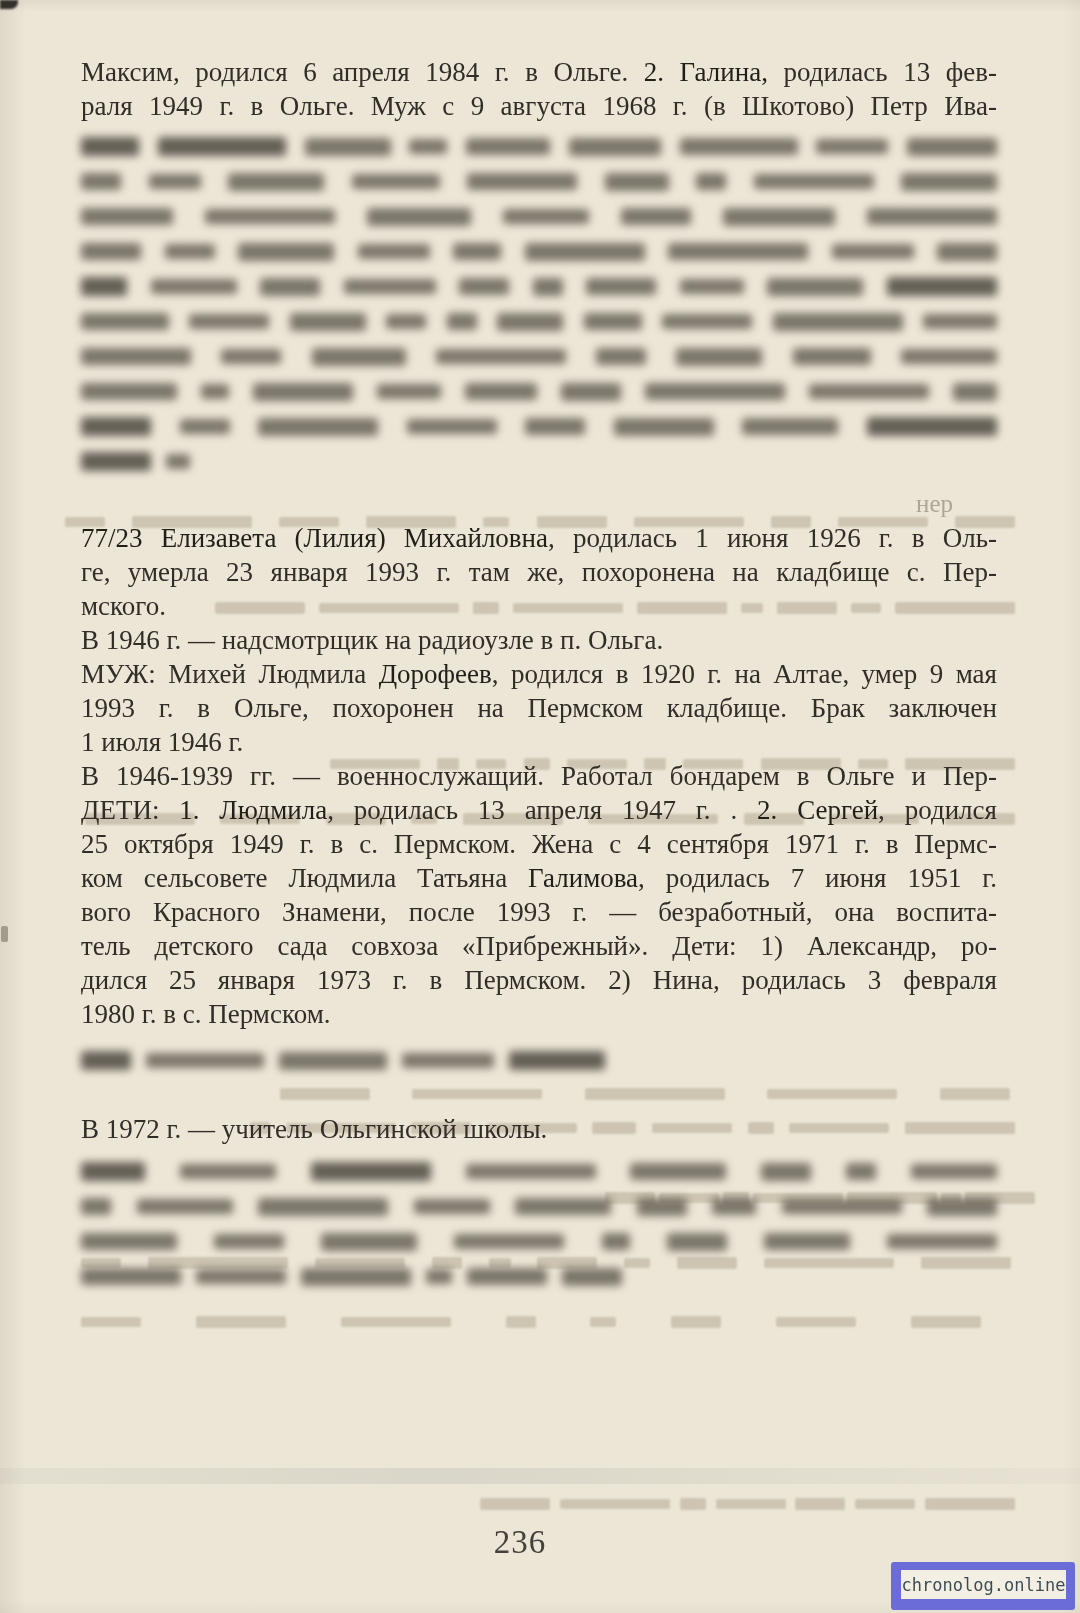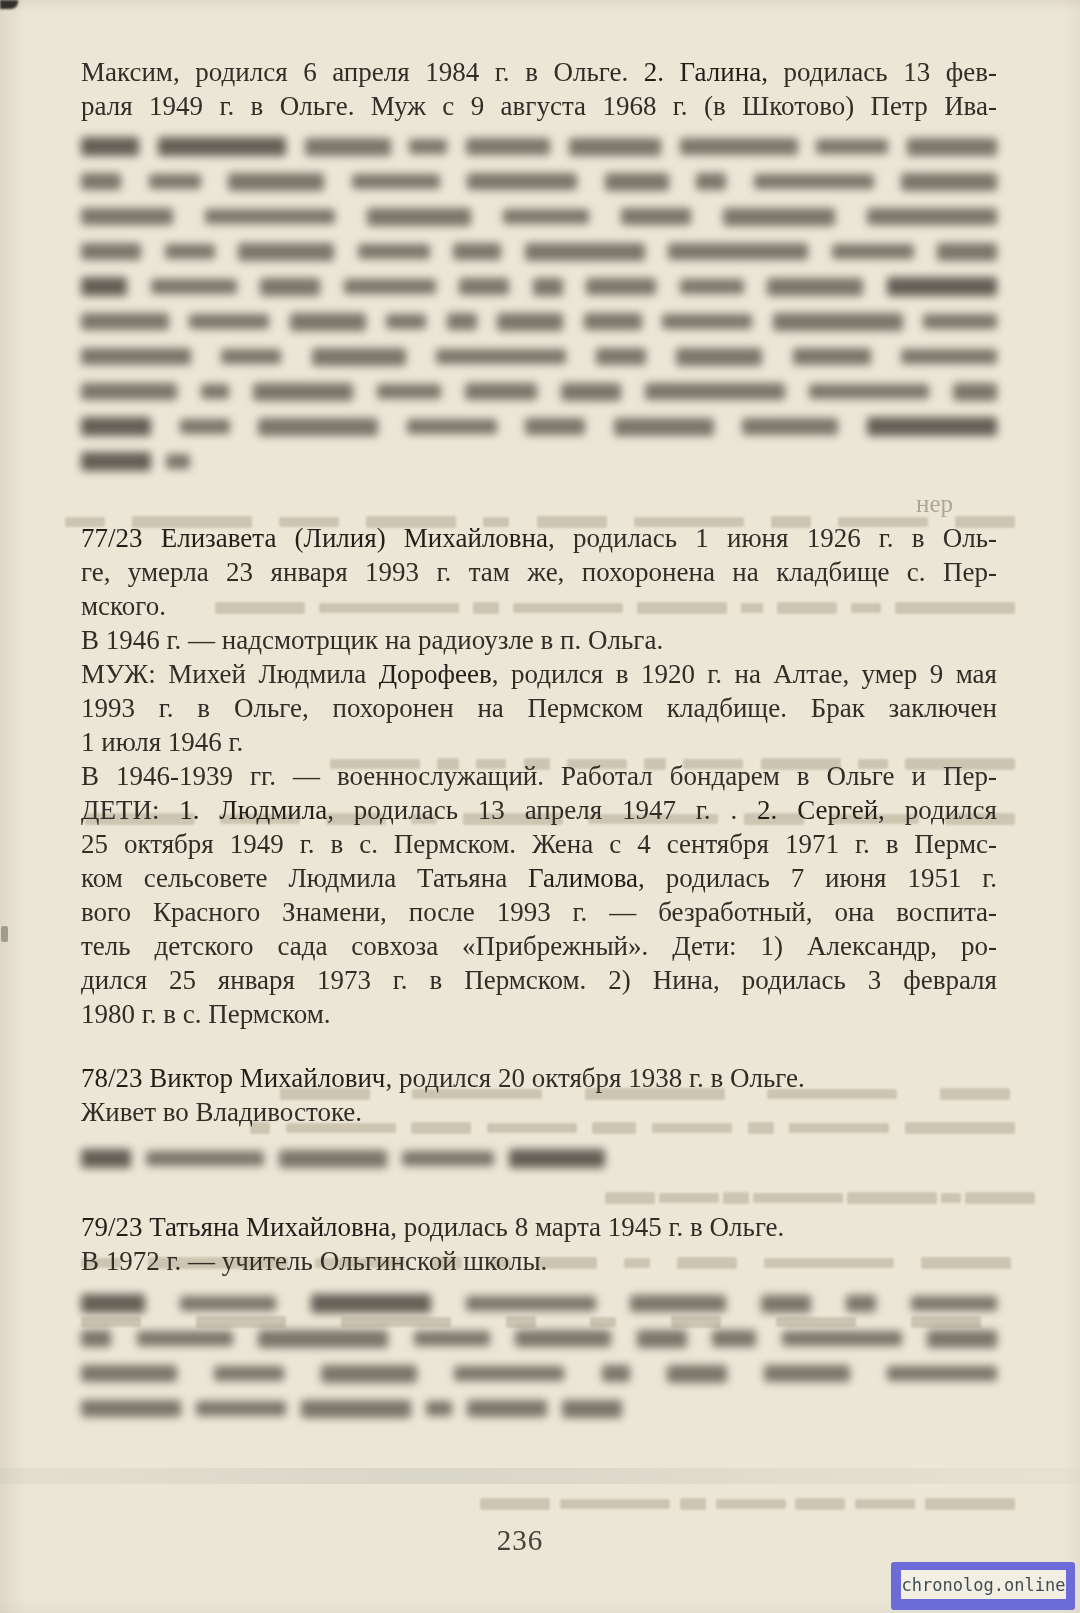--- a/index.html
+++ b/index.html
@@ -32,21 +32,21 @@
   .bleedline span:nth-child(2n){height:10px;}
   .fragment{position:absolute;left:916px;top:490px;z-index:1;font-size:25px;color:rgba(112,102,84,.5);
     filter:blur(.6px);}
   .scan-band{position:absolute;left:0;top:1468px;width:1080px;height:16px;z-index:0;
     background:linear-gradient(90deg, rgba(150,160,152,.10), rgba(150,160,152,.22) 40%, rgba(150,160,152,.06));}
   .corner-speck{position:absolute;left:0;top:0;width:18px;height:9px;background:#34312C;
     border-radius:0 0 7px 0;filter:blur(1px);z-index:3;}
   .margin-tick{position:absolute;left:1px;top:926px;width:7px;height:16px;background:#6E6960;
     opacity:.55;border-radius:2px;filter:blur(.5px);z-index:3;}
   .pagenum{position:absolute;left:470px;top:1524px;width:100px;text-align:center;z-index:2;
-    font-size:29px;color:#46413A;letter-spacing:1px;}
+    font-size:33px;color:#46413A;letter-spacing:1px;}
   .watermark{position:absolute;left:891px;top:1562px;width:184px;height:48px;background:#6C6CD9;
     border-radius:3px;z-index:4;cursor:pointer;}
   .watermark .panel{position:absolute;left:10px;right:9px;top:8px;bottom:11px;background:#F3F0E3;
     display:flex;align-items:center;justify-content:center;}
   .watermark .wm-text{font-family:"DejaVu Sans Mono", monospace;font-size:17px;color:#3E4C55;
     white-space:nowrap;}
 </style>
 </head>
 <body>
 
@@ -277,35 +277,30 @@
         <div class="line"><span>1 июля 1946 г.</span></div>
         <div class="line j"><span>В 1946-1939 гг. — военнослужащий. Работал бондарем в Ольге и Пер-</span></div>
         <div class="line j"><span>ДЕТИ: </span><span class="bold">1. Людмила</span><span>, родилась 13 апреля 1947 г. . </span><span class="bold">2. Сергей</span><span>, родился</span></div>
         <div class="line j"><span>25 октября 1949 г. в с. Пермском. Жена с 4 сентября 1971 г. в Пермс-</span></div>
         <div class="line j"><span>ком сельсовете Людмила Татьяна </span><span class="bold">Галимова</span><span>, родилась 7 июня 1951 г.</span></div>
         <div class="line j"><span>вого Красного Знамени, после 1993 г. — безработный, она воспита-</span></div>
         <div class="line j"><span>тель детского сада совхоза «Прибрежный». Дети: 1) Александр, ро-</span></div>
         <div class="line j"><span>дился 25 января 1973 г. в Пермском. 2) Нина, родилась 3 февраля</span></div>
         <div class="line"><span>1980 г. в с. Пермском.</span></div>
       </div>
-      <div class="block text" style="margin-top: 30px;">
-        <div class="line"><span class="bold">78/23 Виктор Михайлович</span><span>, родился 20 октября 1938 г. в Ольге.</span></div>
-        <div class="line"><span>Живет во Владивостоке.</span></div>
-      </div>
       <div class="block blur" style="margin-top: 12px;">
         <div class="bline left" style="height: 35px;">
           <span class="b" style="width: 50px;"></span>
           <span style="width: 118px;"></span>
           <span style="width: 108px;"></span>
           <span style="width: 92px;"></span>
           <span class="b" style="width: 96px;"></span>
         </div>
       </div>
       <div class="block text" style="margin-top: 34px;">
-        <div class="line"><span class="bold">79/23 Татьяна Михайловна</span><span>, родилась 8 марта 1945 г. в Ольге.</span></div>
         <div class="line"><span>В 1972 г. — учитель Ольгинской школы.</span></div>
       </div>
       <div class="block blur" style="margin-top: 8px;">
         <div class="bline" style="height: 35px;">
           <span class="b" style="width: 64px;"></span>
           <span style="width: 96px;"></span>
           <span class="b" style="width: 120px;"></span>
           <span style="width: 130px;"></span>
           <span style="width: 96px;"></span>
           <span style="width: 50px;"></span>

